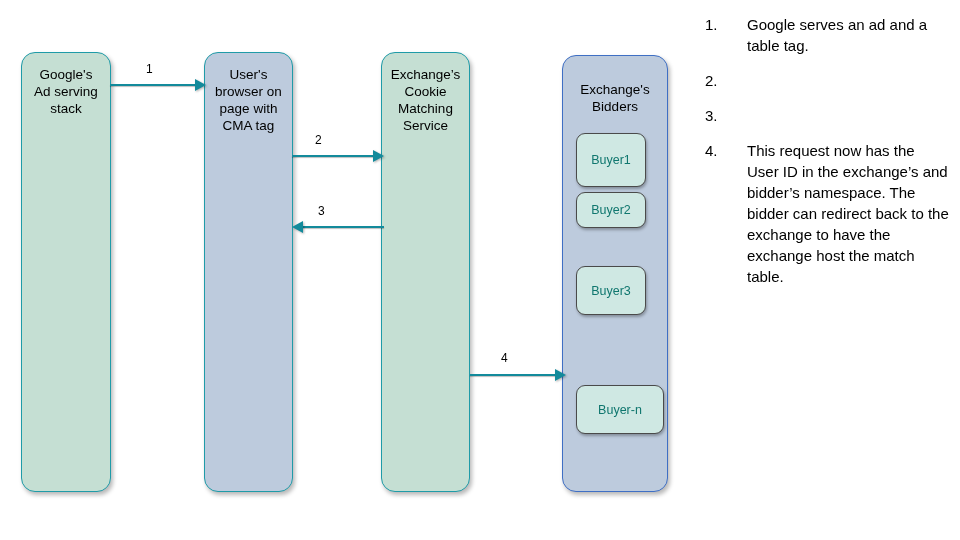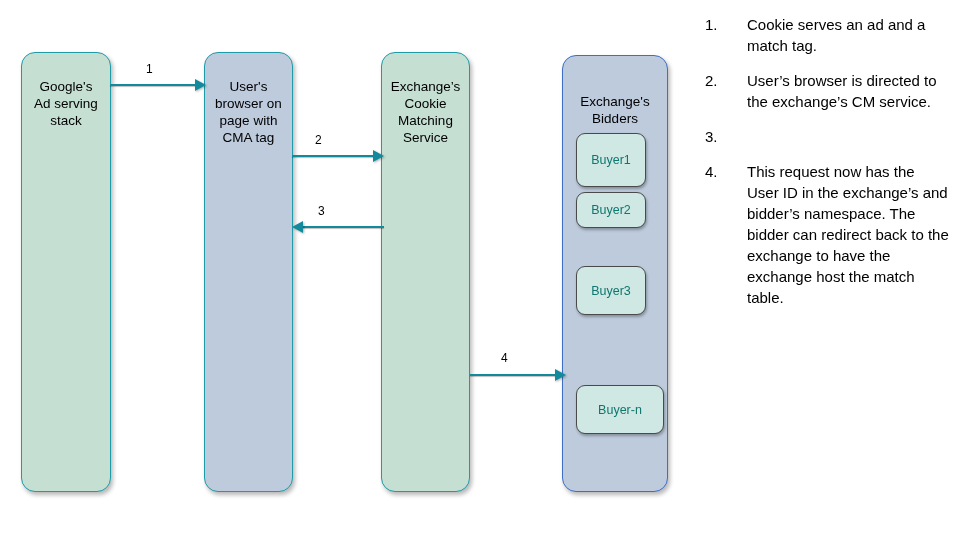--- a/index.html
+++ b/index.html
@@ -12,21 +12,21 @@
 
   
   .lane{
     position:absolute;box-sizing:border-box;
     border-radius:14px;
     display:flex;flex-direction:column;align-items:center;
     text-align:center;
     font-size:13.5px;line-height:17px;color:#000;
     box-shadow:2px 3px 4px rgba(0,0,0,0.28);
   }
-  .lane .lane-title{padding-top:25px;width:100%;}
+  .lane .lane-title{padding-top:13px;width:100%;}
 
   .lane.green{background:#c5dfd3;border:1.6px solid #1f9ba8;}
   .lane.blue {background:#bdcbdd;border:1.6px solid #1f9ba8;}
   .lane.blue-b{background:#bdcbdd;border:1.6px solid #3f6fc4;}
 
   
   .buyer{
     position:absolute;box-sizing:border-box;
     background:#cfe8e3;border:1.3px solid #4a4a4a;border-radius:9px;
     display:flex;align-items:center;justify-content:center;
@@ -126,26 +126,25 @@
   <div class="arrow right" style="left:470px;top:367px;width:96px;">
     <div class="shaft" style="width:87px;"></div>
     <div class="head"></div>
   </div>
   <div class="arrow-label" style="left:501px;top:352px;">4</div>
 
   <div id="legend">
 
     <div class="legend-item">
       <div class="legend-num">1.</div>
-      <div class="legend-text">Cookie serves an ad and a match tag.</div>
+      <div class="legend-text">Google serves an ad and a table tag.</div>
     </div>
 
     <div class="legend-item">
       <div class="legend-num">2.</div>
-      <div class="legend-text">User’s browser is directed to the exchange’s CM service.</div>
     </div>
 
     <div class="legend-item">
       <div class="legend-num">3.</div>
     </div>
 
     <div class="legend-item">
       <div class="legend-num">4.</div>
       <div class="legend-text">This request now has the User ID in the exchange’s and bidder’s namespace. The bidder can redirect back to the exchange to have the exchange host the match table.</div>
     </div>

